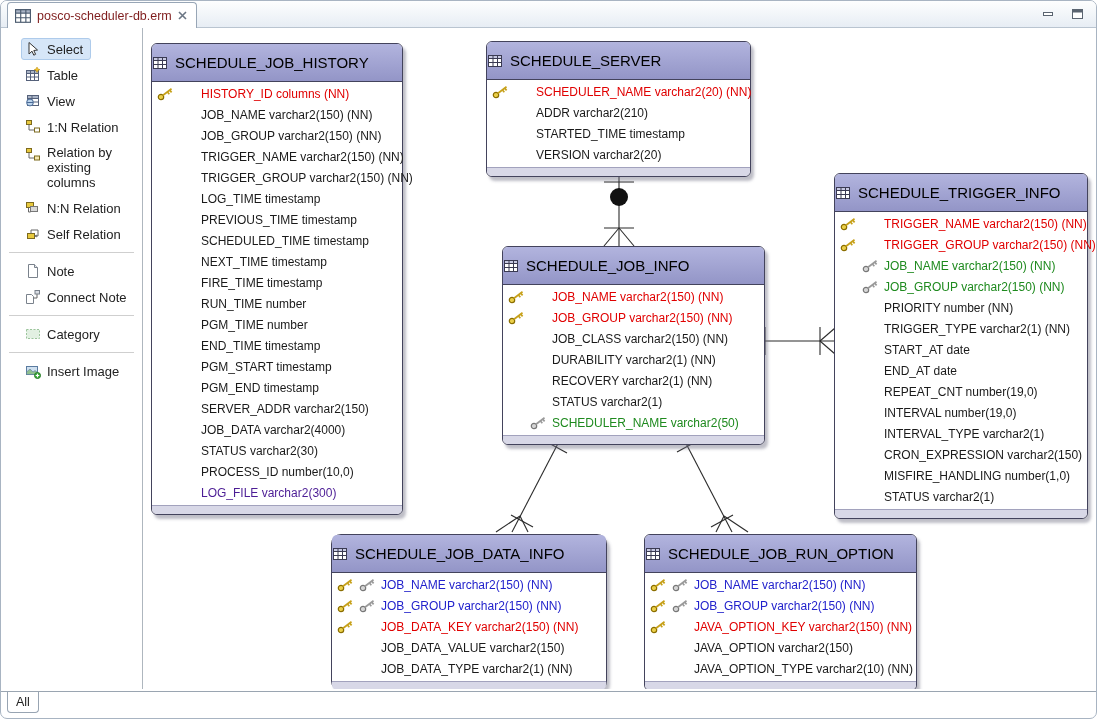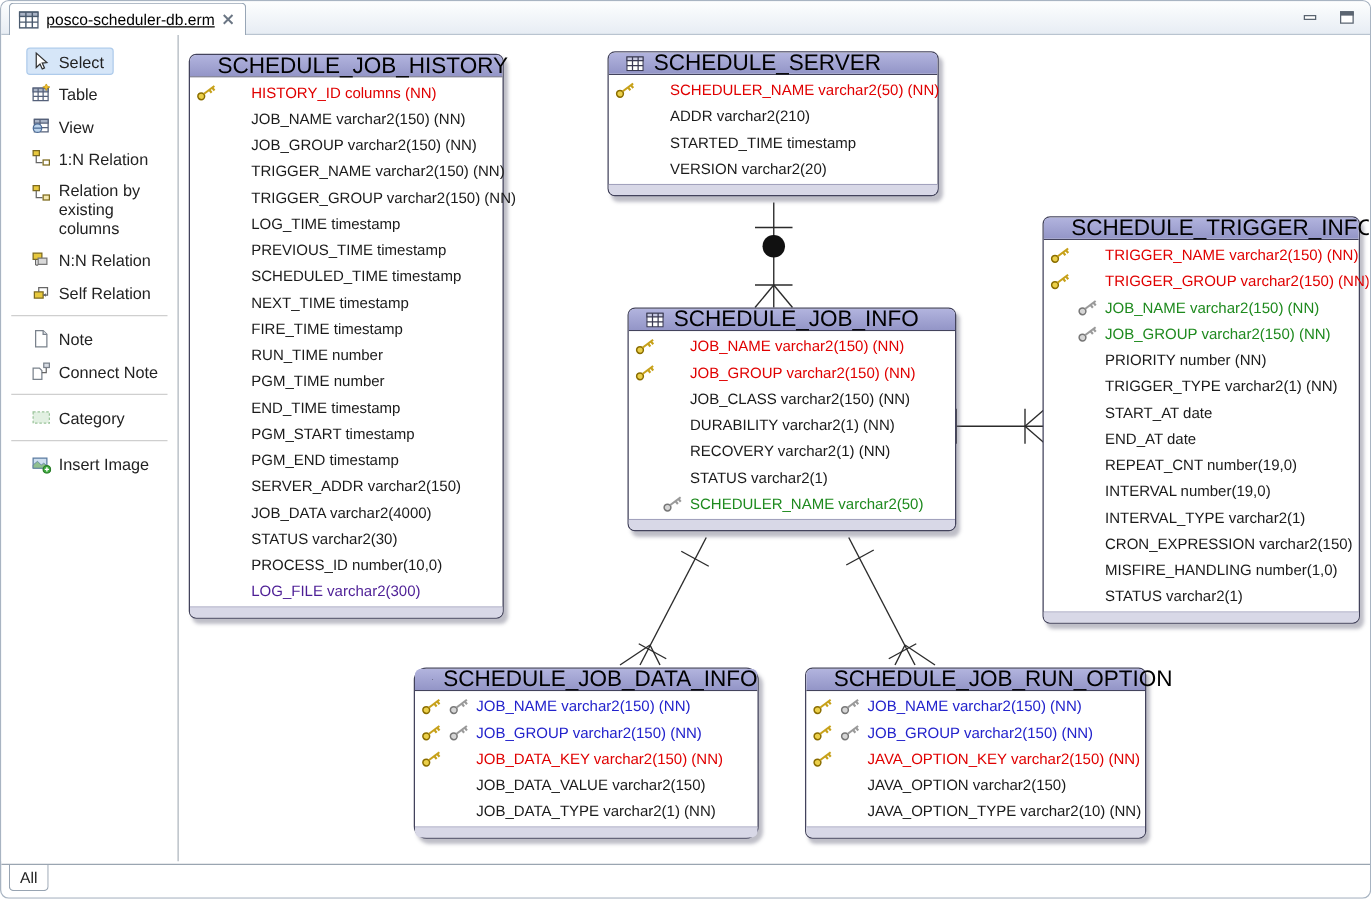--- a/index.html
+++ b/index.html
@@ -1,38 +1,38 @@
 <!DOCTYPE html>
 <html><head>
 <meta charset="utf-8">
 <style>
   html,body{margin:0;padding:0;background:#fff;font-family:"Liberation Sans",sans-serif;}
   *{box-sizing:border-box;}
   .window{position:relative;width:1097px;height:719px;background:#fff;border:1px solid #a8b4c2;border-radius:7px;overflow:hidden;}
   
   .tabbar{position:absolute;top:0;left:0;right:0;height:27px;background:linear-gradient(#fdfefe,#e7edf4);border-bottom:1px solid #b9c4d0;}
-  .editor-tab{position:absolute;left:6px;top:1px;height:26px;display:flex;align-items:center;gap:6px;padding:0 9px 0 7px;background:#fff;border:1px solid #98a6b6;border-bottom:none;border-radius:4px 4px 0 0;font-size:12.5px;color:#000000;text-decoration:underline;}
+  .editor-tab{position:absolute;left:6px;top:1px;height:26px;display:flex;align-items:center;gap:6px;padding:0 9px 0 7px;background:#fff;border:1px solid #98a6b6;border-bottom:none;border-radius:4px 4px 0 0;font-size:12.5px;color:#7f1d1d;}
   .view-btns{position:absolute;right:12px;top:7px;display:flex;gap:16px;align-items:center;}
   .view-btns svg{display:block;}
   
   .palette{position:absolute;left:0;top:27px;bottom:29px;width:142px;background:#fff;border-right:1px solid #aeb6be;padding-top:6px;overflow:hidden;}
   .pitem{display:flex;align-items:center;gap:6px;margin:4px 4px 4px 20px;padding:2px 7px 2px 3px;width:max-content;max-width:116px;font-size:13px;color:#222;border:1px solid transparent;border-radius:3px;}
   .pitem.selected{background:#d6e6f8;border-color:#aecbeb;}
   .pitem.wrap{align-items:flex-start;}
   .pitem.wrap .picon{margin-top:2px;}
   .pitem .plabel{line-height:15px;}
   .pitem.wrap .plabel{max-width:76px;white-space:normal;}
   .psep{border:none;border-top:1px solid #cfcfcf;margin:7px 8px;}
   .picon{flex:0 0 16px;width:16px;height:16px;}
   
   .canvas{position:absolute;left:143px;top:27px;right:1px;bottom:29px;background:#fff;overflow:hidden;}
   .connectors{position:absolute;left:0;top:0;}
   
   .entity{position:absolute;background:#fff;border:1px solid #43435c;border-radius:6px;box-shadow:3px 4px 3px rgba(110,110,130,.45);}
-  .ehead{height:18px;background:linear-gradient(#b2b4de,#9395c7);border-bottom:1px solid #43435c;border-radius:5px 5px 0 0;display:flex;align-items:center;padding-left:14px;gap:8px;font-size:18px;color:#000;white-space:nowrap;}
+  .ehead{height:38px;background:linear-gradient(#b2b4de,#9395c7);border-bottom:1px solid #43435c;border-radius:5px 5px 0 0;display:flex;align-items:center;padding-left:1px;gap:8px;font-size:15px;color:#000;white-space:nowrap;}
   .ebody{padding:2px 0 1px 0;}
   .erow{position:relative;height:21px;line-height:21px;font-size:12px;white-space:nowrap;}
   .erow .k1{position:absolute;left:5px;top:3px;width:17px;height:14px;}
   .erow .k2{position:absolute;left:27px;top:3px;width:17px;height:14px;}
   .erow .ctext{margin-left:49px;}
   .efoot{height:9px;background:#d8d8e7;border-top:1px solid #a2a2bd;border-radius:0 0 5px 5px;}
   
   .bottomline{position:absolute;left:0;top:690px;right:0;border-top:1px solid #9aa5b1;}
   .bottom-tab{position:absolute;left:6px;top:691px;height:21px;padding:0 8px;display:flex;align-items:center;background:#fff;border:1px solid #98a4b2;border-top:none;border-radius:0 0 4px 4px;font-size:12.5px;color:#222;}
 </style>
@@ -254,21 +254,21 @@
             <span>SCHEDULE_SERVER</span>
           </div>
           <div class="ebody">
             <div class="erow"><span class="k1"><svg width="17" height="14" viewBox="0 0 17 14">
                   <circle cx="4" cy="10" r="2.7" fill="#ecd04a" stroke="#8a6d00" stroke-width="1.2"></circle>
                   <g stroke="#c7a11a" stroke-width="1.7" fill="none">
                     <line x1="6" y1="8.2" x2="14.5" y2="1.8"></line>
                     <line x1="10.5" y1="5" x2="12.3" y2="7.2"></line>
                     <line x1="12.8" y1="3.2" x2="14.6" y2="5.4"></line>
                   </g>
-                </svg></span><span class="ctext" style="color: rgb(224, 0, 0);">SCHEDULER_NAME varchar2(50) (NN)</span></div>
+                </svg></span><span class="ctext" style="color: rgb(224, 0, 0);">SCHEDULER_NAME varchar2(20) (NN)</span></div>
             <div class="erow"><span class="ctext" style="color: rgb(26, 26, 26);">ADDR varchar2(210)</span></div>
             <div class="erow"><span class="ctext" style="color: rgb(26, 26, 26);">STARTED_TIME timestamp</span></div>
             <div class="erow"><span class="ctext" style="color: rgb(26, 26, 26);">VERSION varchar2(20)</span></div>
           </div>
           <div class="efoot"></div>
         </div>
         <div class="entity" style="left: 358px; top: 218px; width: 263px;">
           <div class="ehead">
             <svg width="14" height="12" viewBox="0 0 14 12">
               <rect x="0.5" y="0.5" width="13" height="11" fill="#fff" stroke="#3a3a52"></rect>

